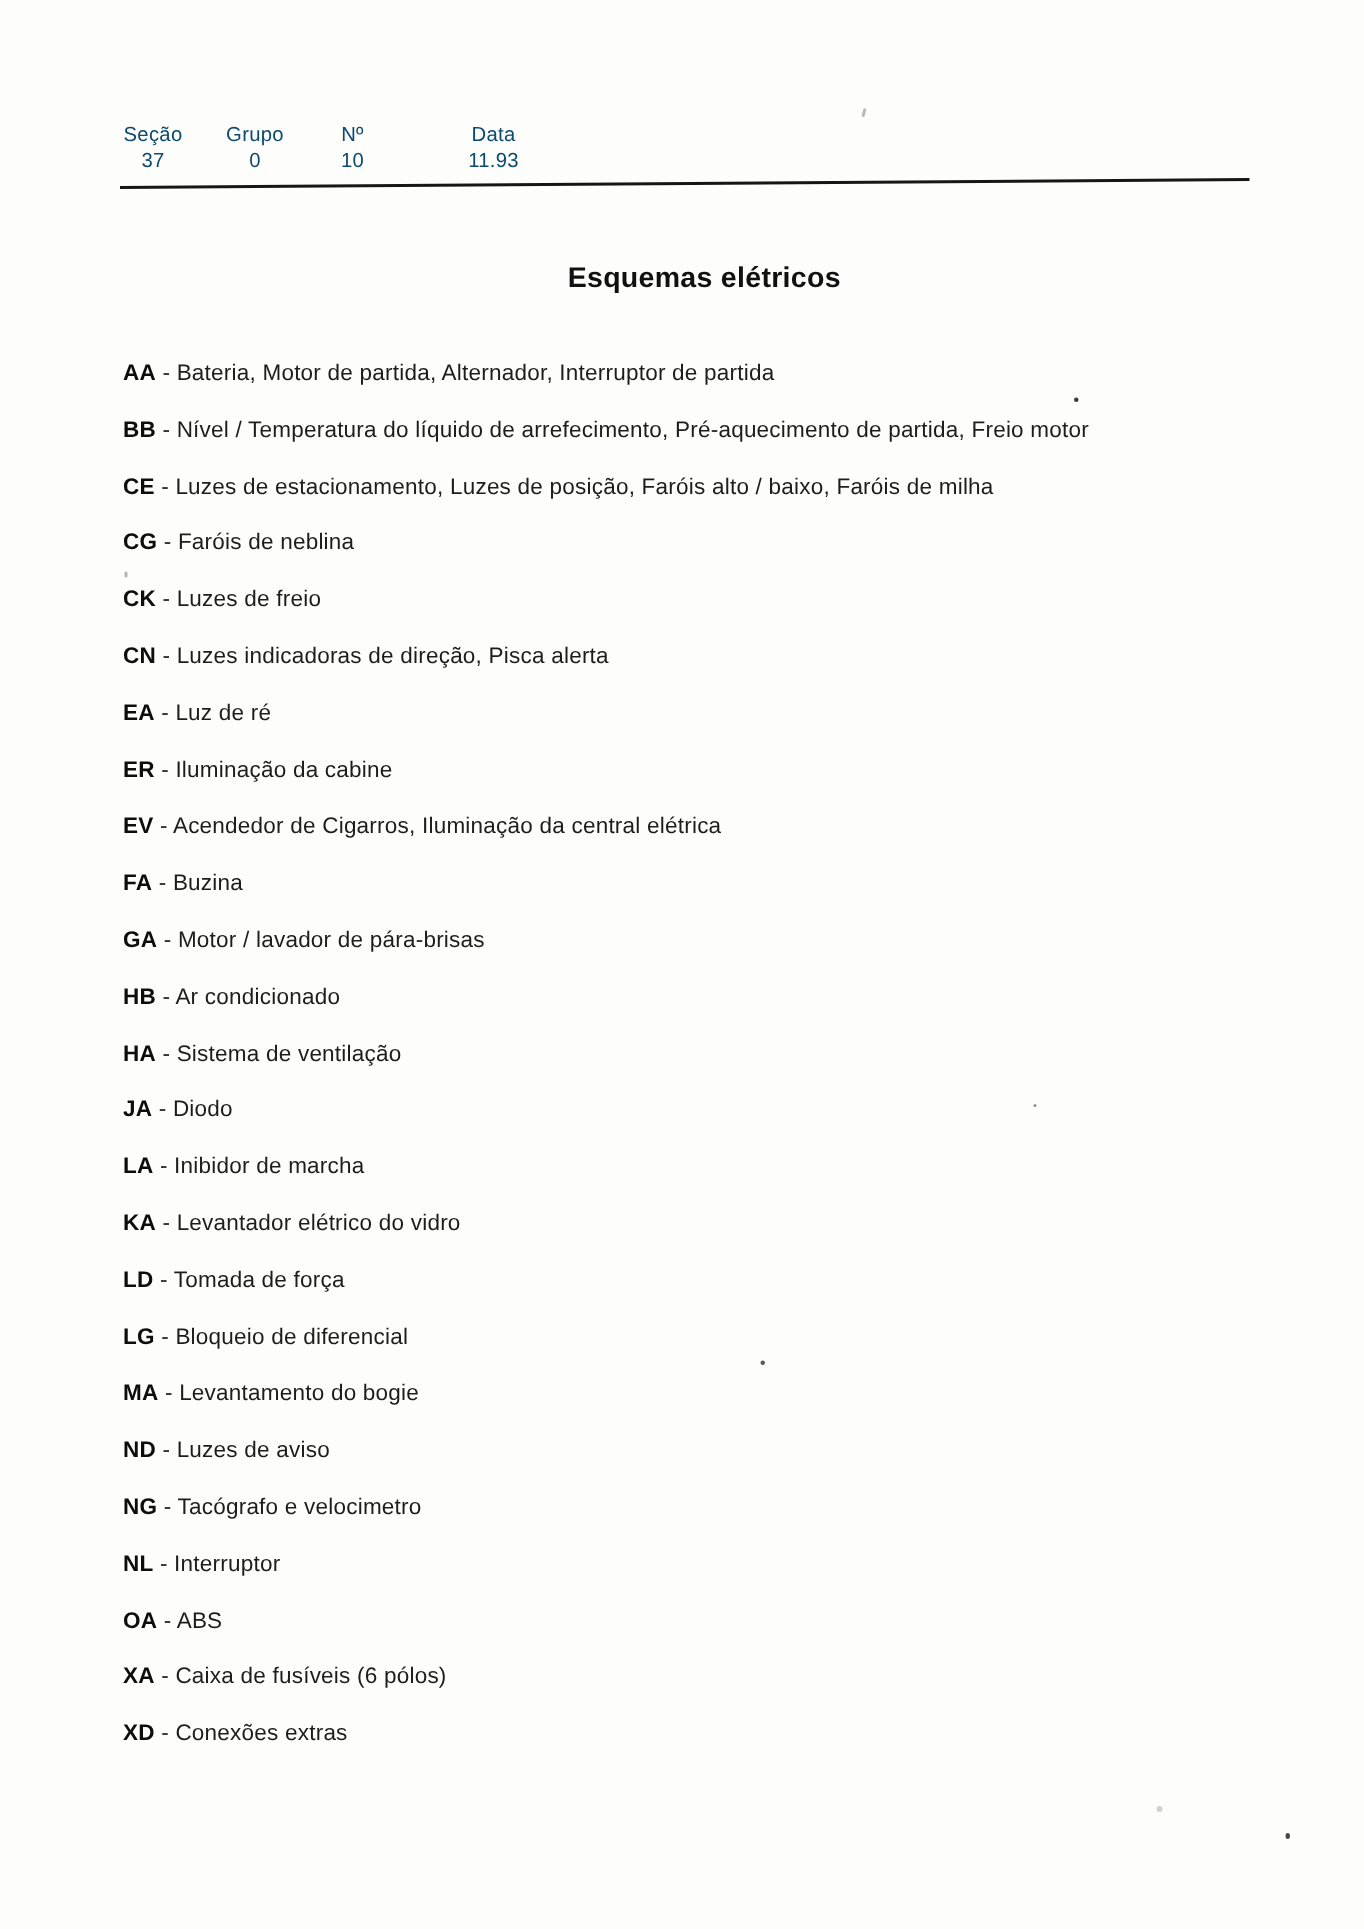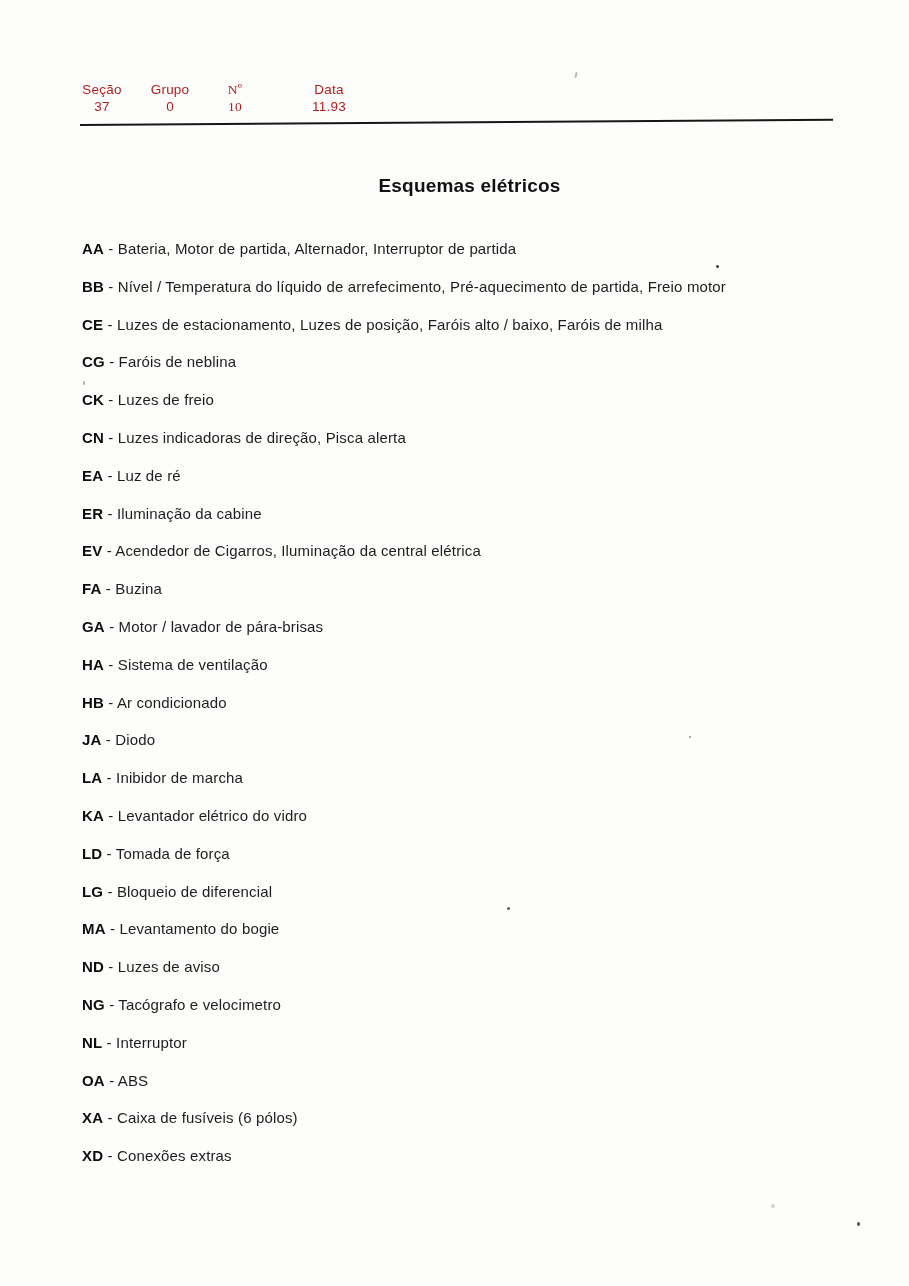--- a/index.html
+++ b/index.html
@@ -28,27 +28,27 @@
     width: 909px;
     height: 34px;
   }
   .hdr-col {
     position: absolute;
     top: 0;
     text-align: center;
     font-size: 13.5px;
     line-height: 15px;
     letter-spacing: 0.2px;
-    color: #b91c1c;
+    color: #0c4a6e;
   }
   .hdr-col .hdr-label { display: block; }
   .hdr-col .hdr-value { display: block; margin-top: 2px; }
   .hdr-col.c0 { left: 76px;  width: 52px; }
   .hdr-col.c1 { left: 144px; width: 52px; }
-  .hdr-col.c2 { left: 212px; width: 46px; font-family: Liberation Serif, serif; }
+  .hdr-col.c2 { left: 212px; width: 46px; }
   .hdr-col.c3 { left: 300px; width: 58px; }
 
   .hdr-rule {
     position: absolute;
     top: 124px;
     left: 80px;
     width: 753px;
     height: 2px;
     background: #161616;
     transform: rotate(-0.4deg);
@@ -150,22 +150,22 @@
       <div class="legend-item"><span class="code">BB</span><span class="sep"> - </span><span class="desc">Nível / Temperatura do líquido de arrefecimento, Pré-aquecimento de partida, Freio motor</span></div>
       <div class="legend-item"><span class="code">CE</span><span class="sep"> - </span><span class="desc">Luzes de estacionamento, Luzes de posição, Faróis alto / baixo, Faróis de milha</span></div>
       <div class="legend-item"><span class="code">CG</span><span class="sep"> - </span><span class="desc">Faróis de neblina</span></div>
       <div class="legend-item"><span class="code">CK</span><span class="sep"> - </span><span class="desc">Luzes de freio</span></div>
       <div class="legend-item"><span class="code">CN</span><span class="sep"> - </span><span class="desc">Luzes indicadoras de direção, Pisca alerta</span></div>
       <div class="legend-item"><span class="code">EA</span><span class="sep"> - </span><span class="desc">Luz de ré</span></div>
       <div class="legend-item"><span class="code">ER</span><span class="sep"> - </span><span class="desc">Iluminação da cabine</span></div>
       <div class="legend-item"><span class="code">EV</span><span class="sep"> - </span><span class="desc">Acendedor de Cigarros, Iluminação da central elétrica</span></div>
       <div class="legend-item"><span class="code">FA</span><span class="sep"> - </span><span class="desc">Buzina</span></div>
       <div class="legend-item"><span class="code">GA</span><span class="sep"> - </span><span class="desc">Motor / lavador de pára-brisas</span></div>
+      <div class="legend-item"><span class="code">HB</span><span class="sep"> - </span><span class="desc">Ar condicionado</span></div>
       <div class="legend-item"><span class="code">HA</span><span class="sep"> - </span><span class="desc">Sistema de ventilação</span></div>
-      <div class="legend-item"><span class="code">HB</span><span class="sep"> - </span><span class="desc">Ar condicionado</span></div>
       <div class="legend-item"><span class="code">JA</span><span class="sep"> - </span><span class="desc">Diodo</span></div>
       <div class="legend-item"><span class="code">LA</span><span class="sep"> - </span><span class="desc">Inibidor de marcha</span></div>
       <div class="legend-item"><span class="code">KA</span><span class="sep"> - </span><span class="desc">Levantador elétrico do vidro</span></div>
       <div class="legend-item"><span class="code">LD</span><span class="sep"> - </span><span class="desc">Tomada de força</span></div>
       <div class="legend-item"><span class="code">LG</span><span class="sep"> - </span><span class="desc">Bloqueio de diferencial</span></div>
       <div class="legend-item"><span class="code">MA</span><span class="sep"> - </span><span class="desc">Levantamento do bogie</span></div>
       <div class="legend-item"><span class="code">ND</span><span class="sep"> - </span><span class="desc">Luzes de aviso</span></div>
       <div class="legend-item"><span class="code">NG</span><span class="sep"> - </span><span class="desc">Tacógrafo e velocimetro</span></div>
       <div class="legend-item"><span class="code">NL</span><span class="sep"> - </span><span class="desc">Interruptor</span></div>
       <div class="legend-item"><span class="code">OA</span><span class="sep"> - </span><span class="desc">ABS</span></div>

